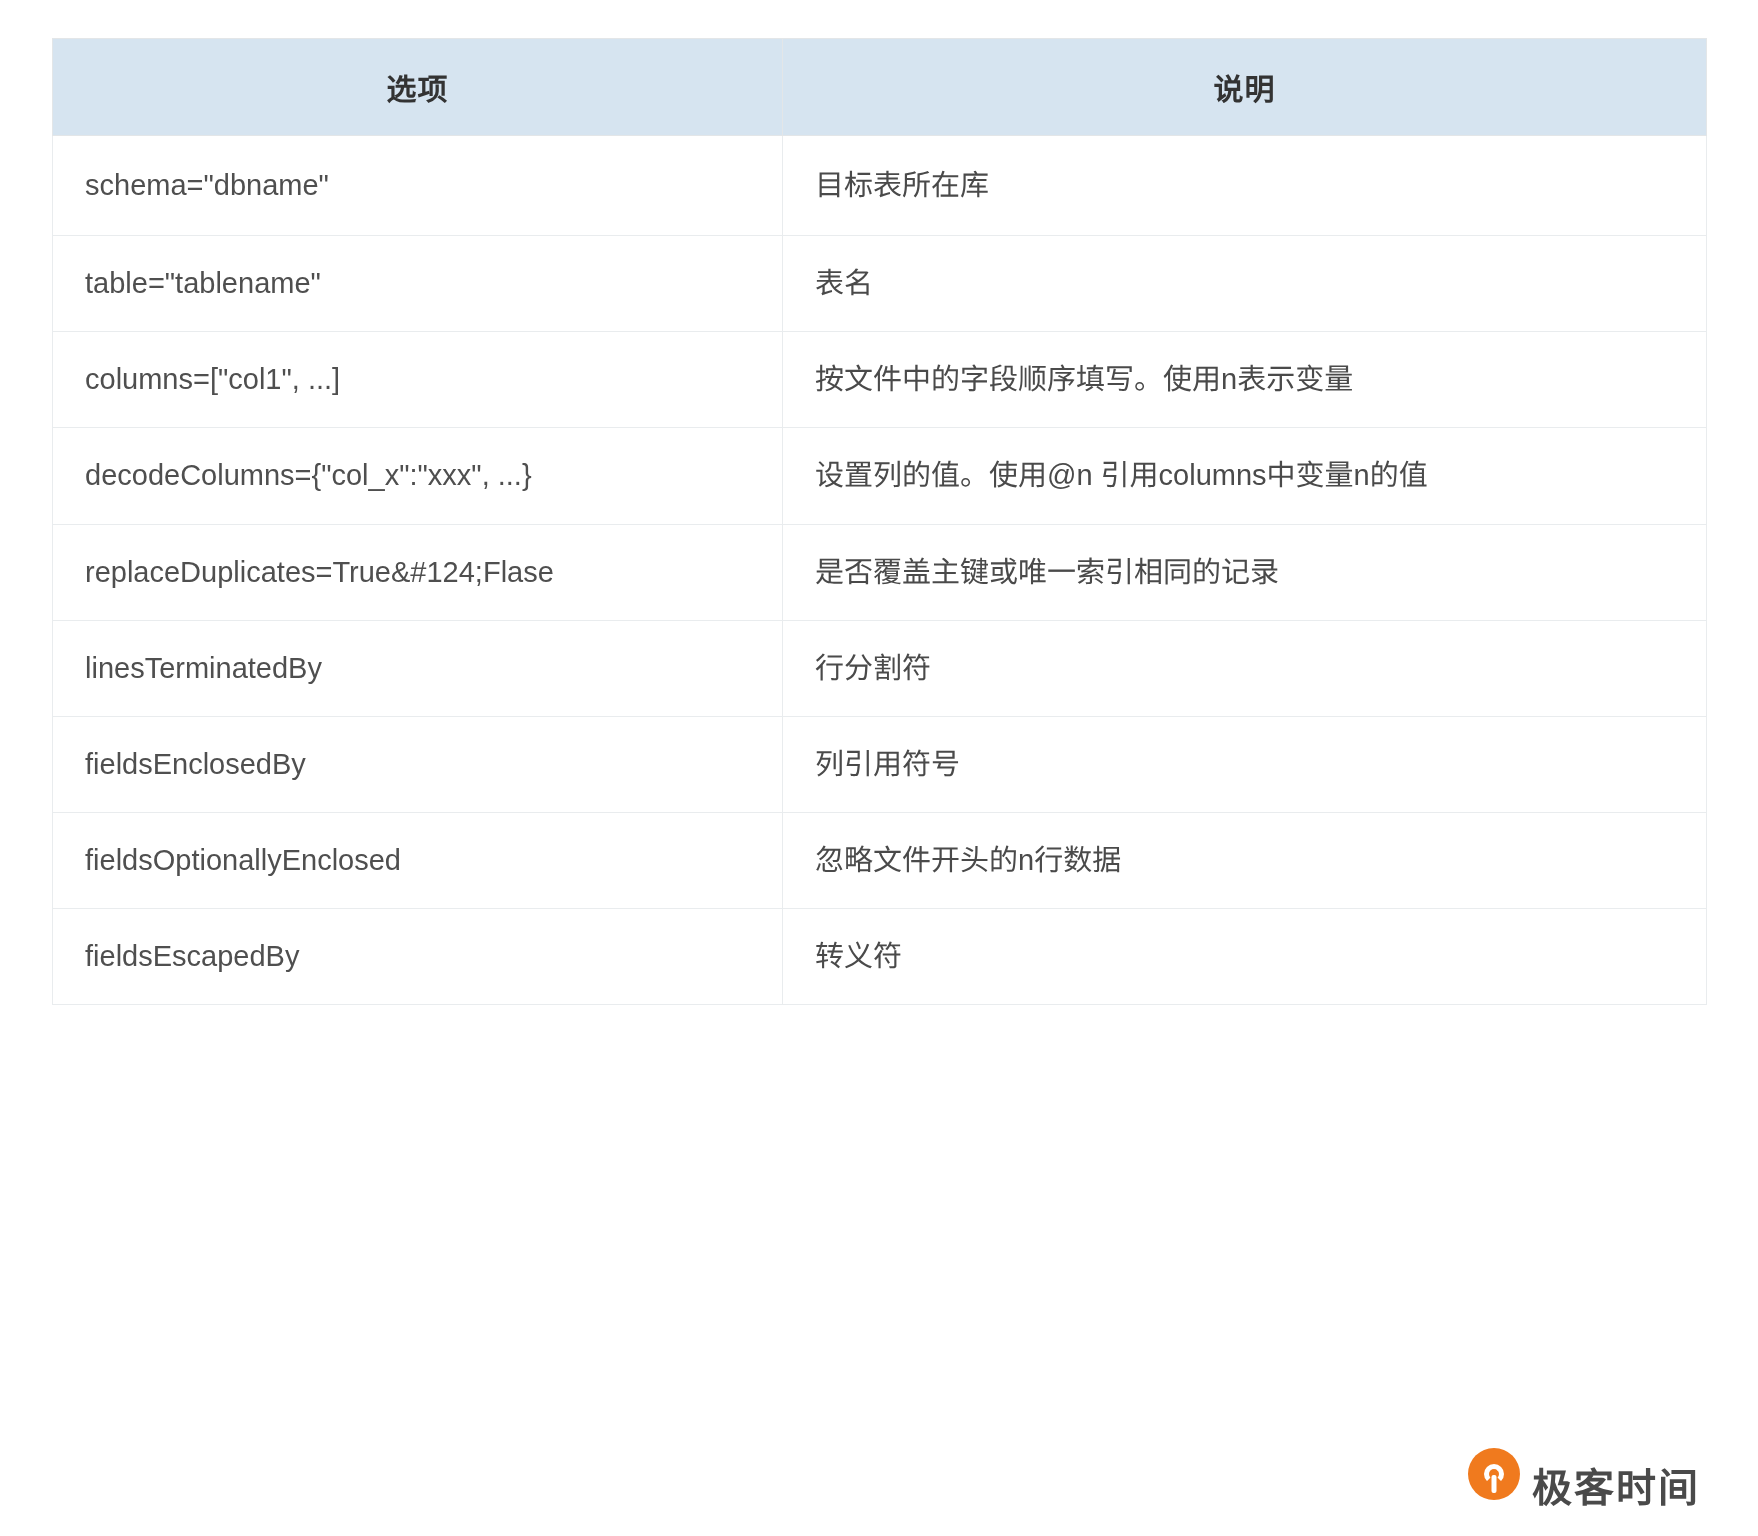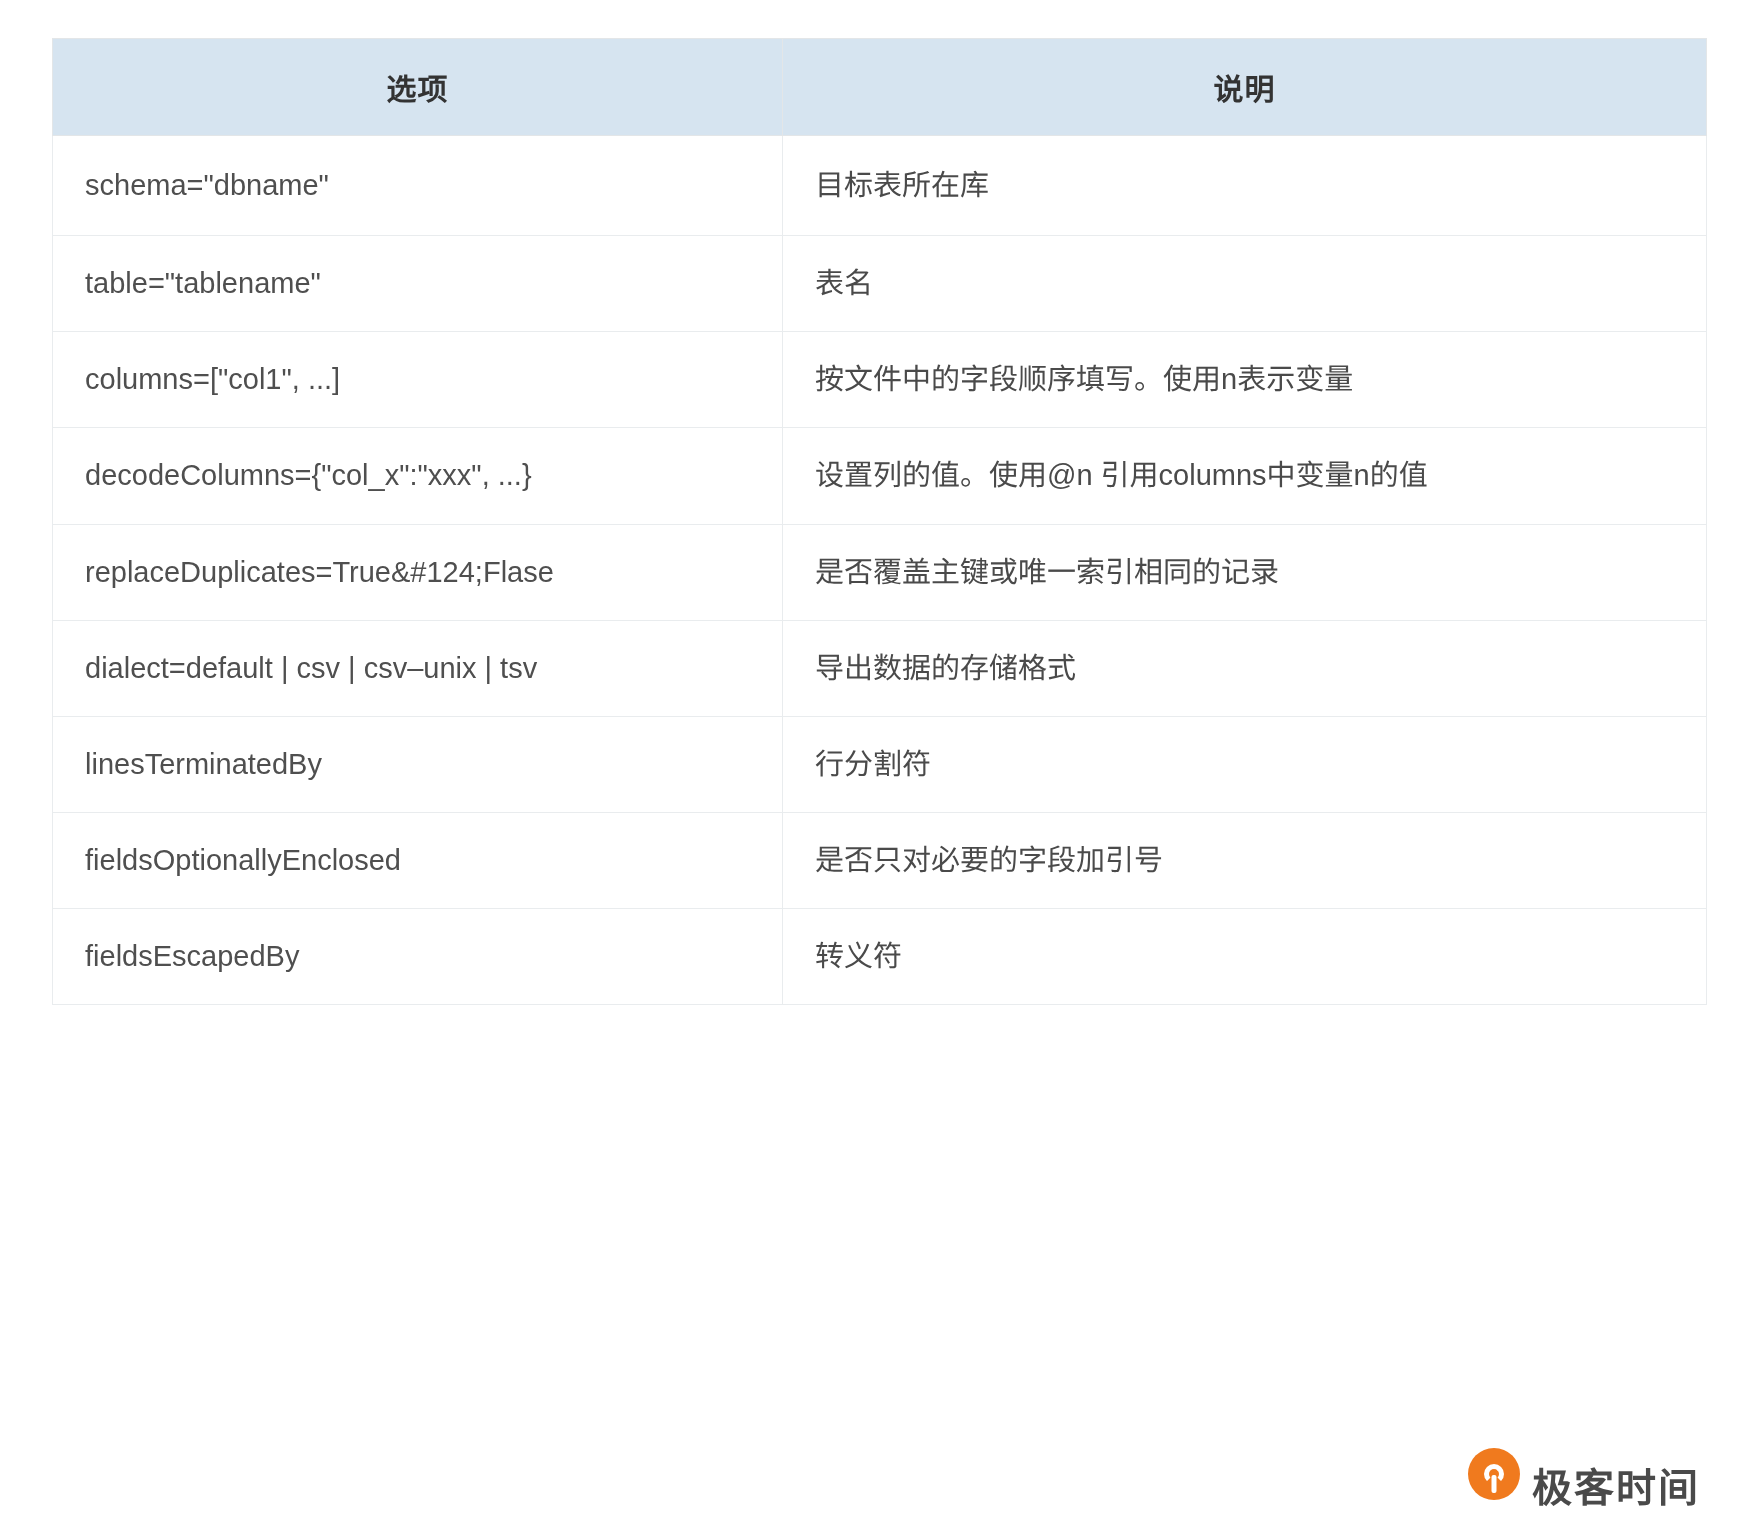--- a/index.html
+++ b/index.html
@@ -146,30 +146,30 @@
       </tr>
       <tr>
         <td class="cell-option">decodeColumns={"col_x":"xxx", ...}</td>
         <td class="cell-desc">设置列的值。使用@n 引用columns中变量n的值</td>
       </tr>
       <tr>
         <td class="cell-option">replaceDuplicates=True&amp;#124;Flase</td>
         <td class="cell-desc">是否覆盖主键或唯一索引相同的记录</td>
       </tr>
       <tr>
-        <td class="cell-option">dialect=default | csv | csv–unix | tsv</td>
-        <td class="cell-desc">导出数据的存储格式</td>
-      </tr>
-      <tr>
         <td class="cell-option">linesTerminatedBy</td>
         <td class="cell-desc">行分割符</td>
       </tr>
       <tr>
+        <td class="cell-option">fieldsEnclosedBy</td>
+        <td class="cell-desc">列引用符号</td>
+      </tr>
+      <tr>
         <td class="cell-option">fieldsOptionallyEnclosed</td>
-        <td class="cell-desc">是否只对必要的字段加引号</td>
+        <td class="cell-desc">忽略文件开头的n行数据</td>
       </tr>
       <tr>
         <td class="cell-option">fieldsEscapedBy</td>
         <td class="cell-desc">转义符</td>
       </tr>
     </tbody>
   </table>
 
   <div class="brand">
     <span class="brand-logo"></span>

